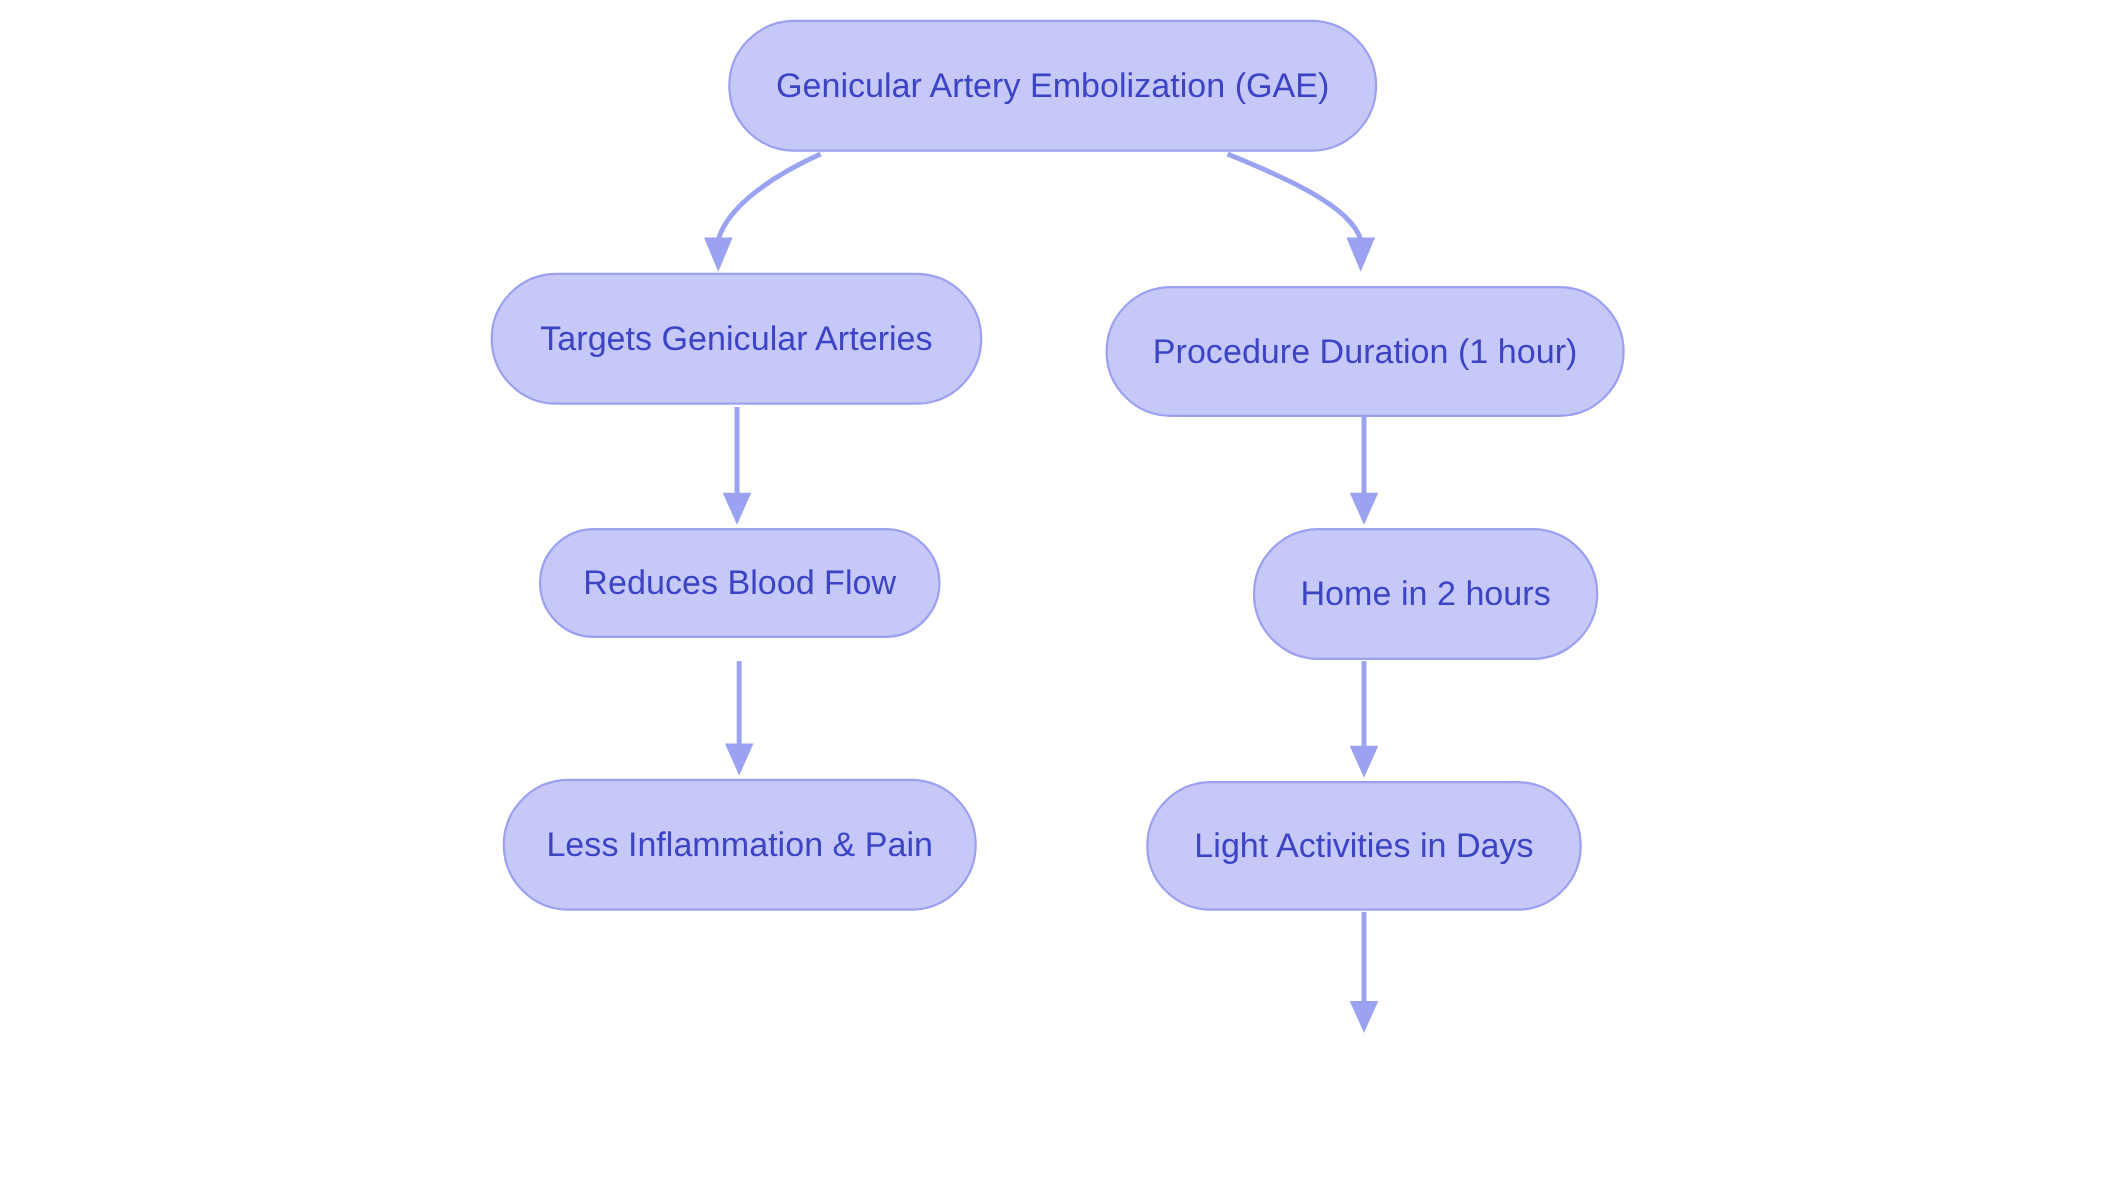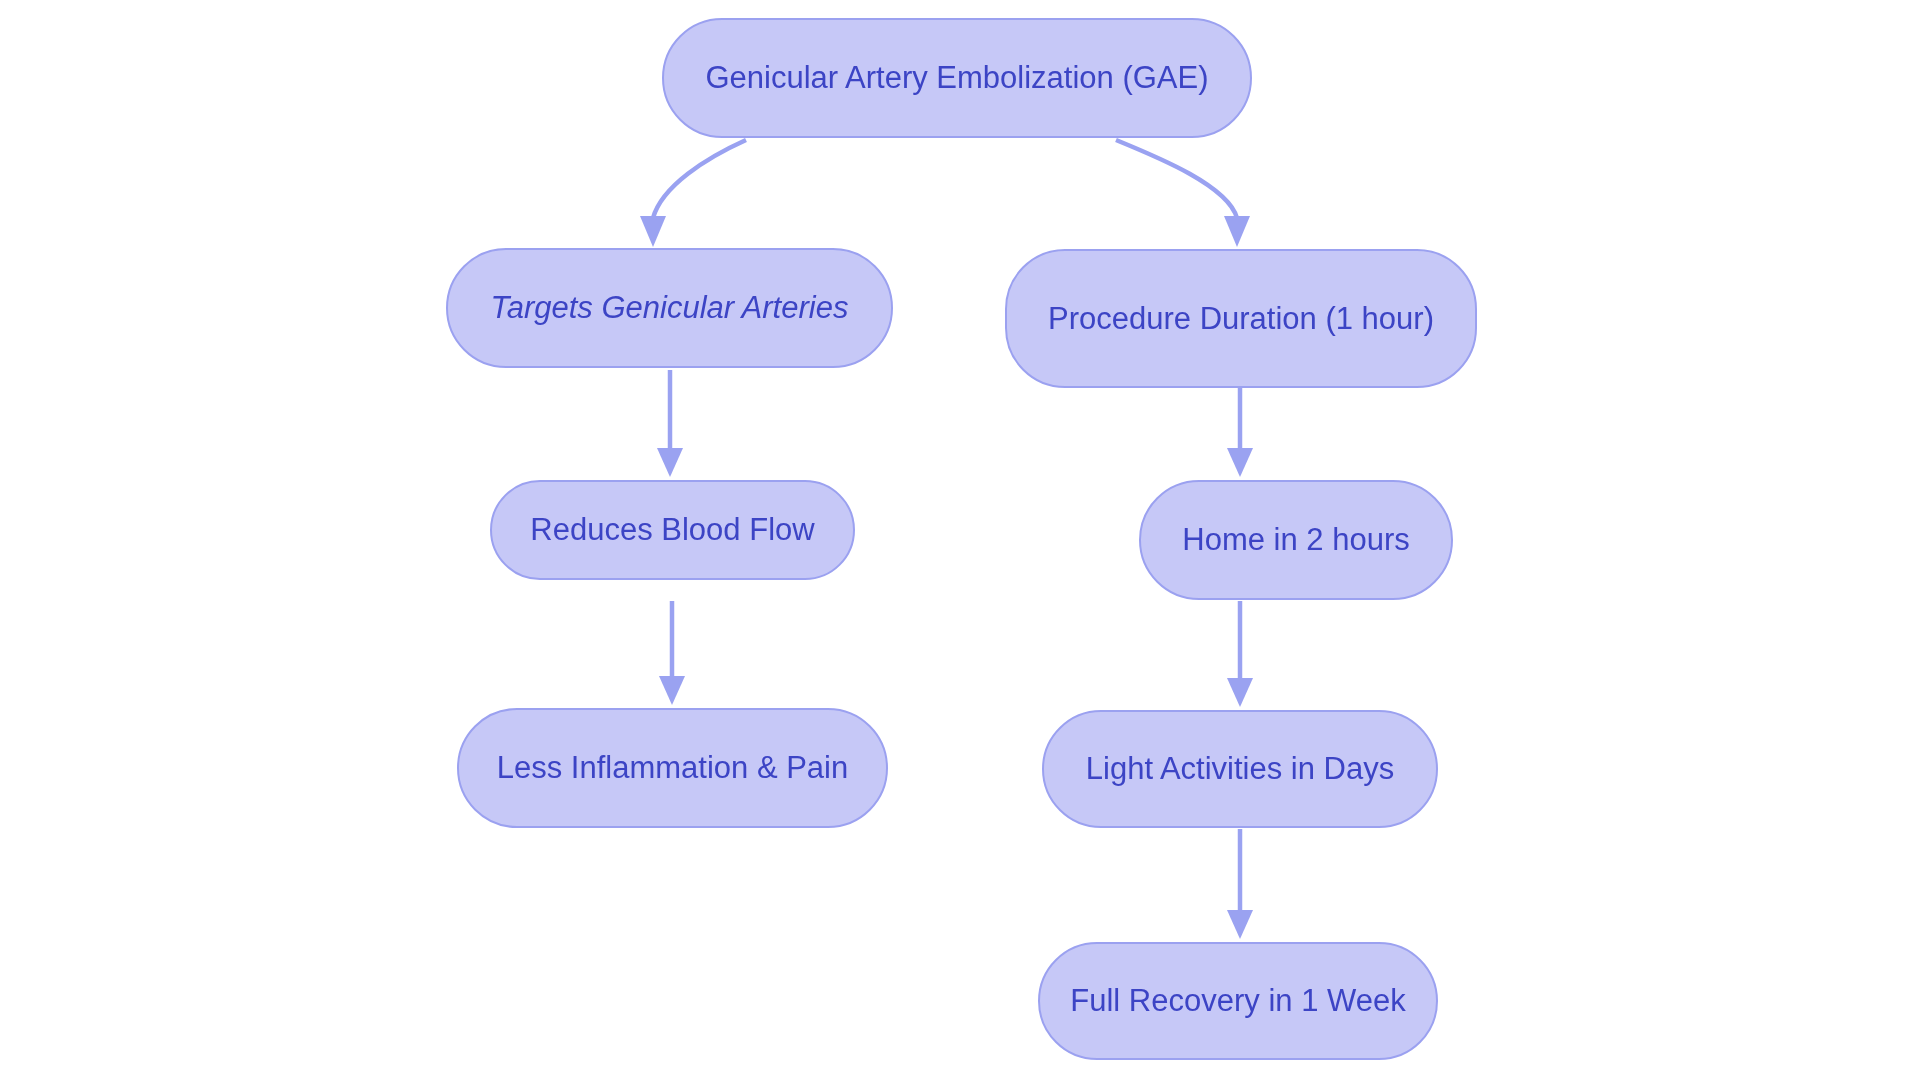--- a/index.html
+++ b/index.html
@@ -43,22 +43,22 @@
     background: var(--node-fill);
     border: 2px solid var(--node-border);
     border-radius: 60px;
     color: var(--node-text);
     font-size: 31px;
     line-height: 1.15;
     padding: 17px 18px;
     white-space: nowrap;
   }
   #node-gae          { left: 662px;  top: 18px;  width: 590px; height: 120px; }
-  #node-targets      { left: 446px;  top: 248px; width: 447px; height: 120px; font-style: italic; }
-  #node-duration     { left: 1005px; top: 249px; width: 472px; height: 139px; }
+  #node-targets      { left: 446px;  top: 248px; width: 447px; height: 120px; }
+  #node-duration     { left: 1005px; top: 260px; width: 472px; height: 119px; }
   #node-bloodflow    { left: 490px;  top: 480px; width: 365px; height: 100px; }
   #node-home         { left: 1139px; top: 480px; width: 314px; height: 120px; }
   #node-inflammation { left: 457px;  top: 708px; width: 431px; height: 120px; }
   #node-light        { left: 1042px; top: 710px; width: 396px; height: 118px; }
   #node-recovery     { left: 1038px; top: 942px; width: 400px; height: 118px; }
 </style>
 </head>
 <body>
 
 <div class="canvas">
@@ -94,15 +94,14 @@
   <div class="node" id="node-duration">Procedure Duration (1 hour)</div>
 
   <div class="node" id="node-bloodflow">Reduces Blood Flow</div>
 
   <div class="node" id="node-home">Home in 2 hours</div>
 
   <div class="node" id="node-light">Light Activities in Days</div>
 
   <div class="node" id="node-inflammation">Less Inflammation &amp; Pain</div>
 
-  <div class="node" id="node-recovery">Full Recovery in 1 Week</div>
 
 </div>
 
 </body></html>

